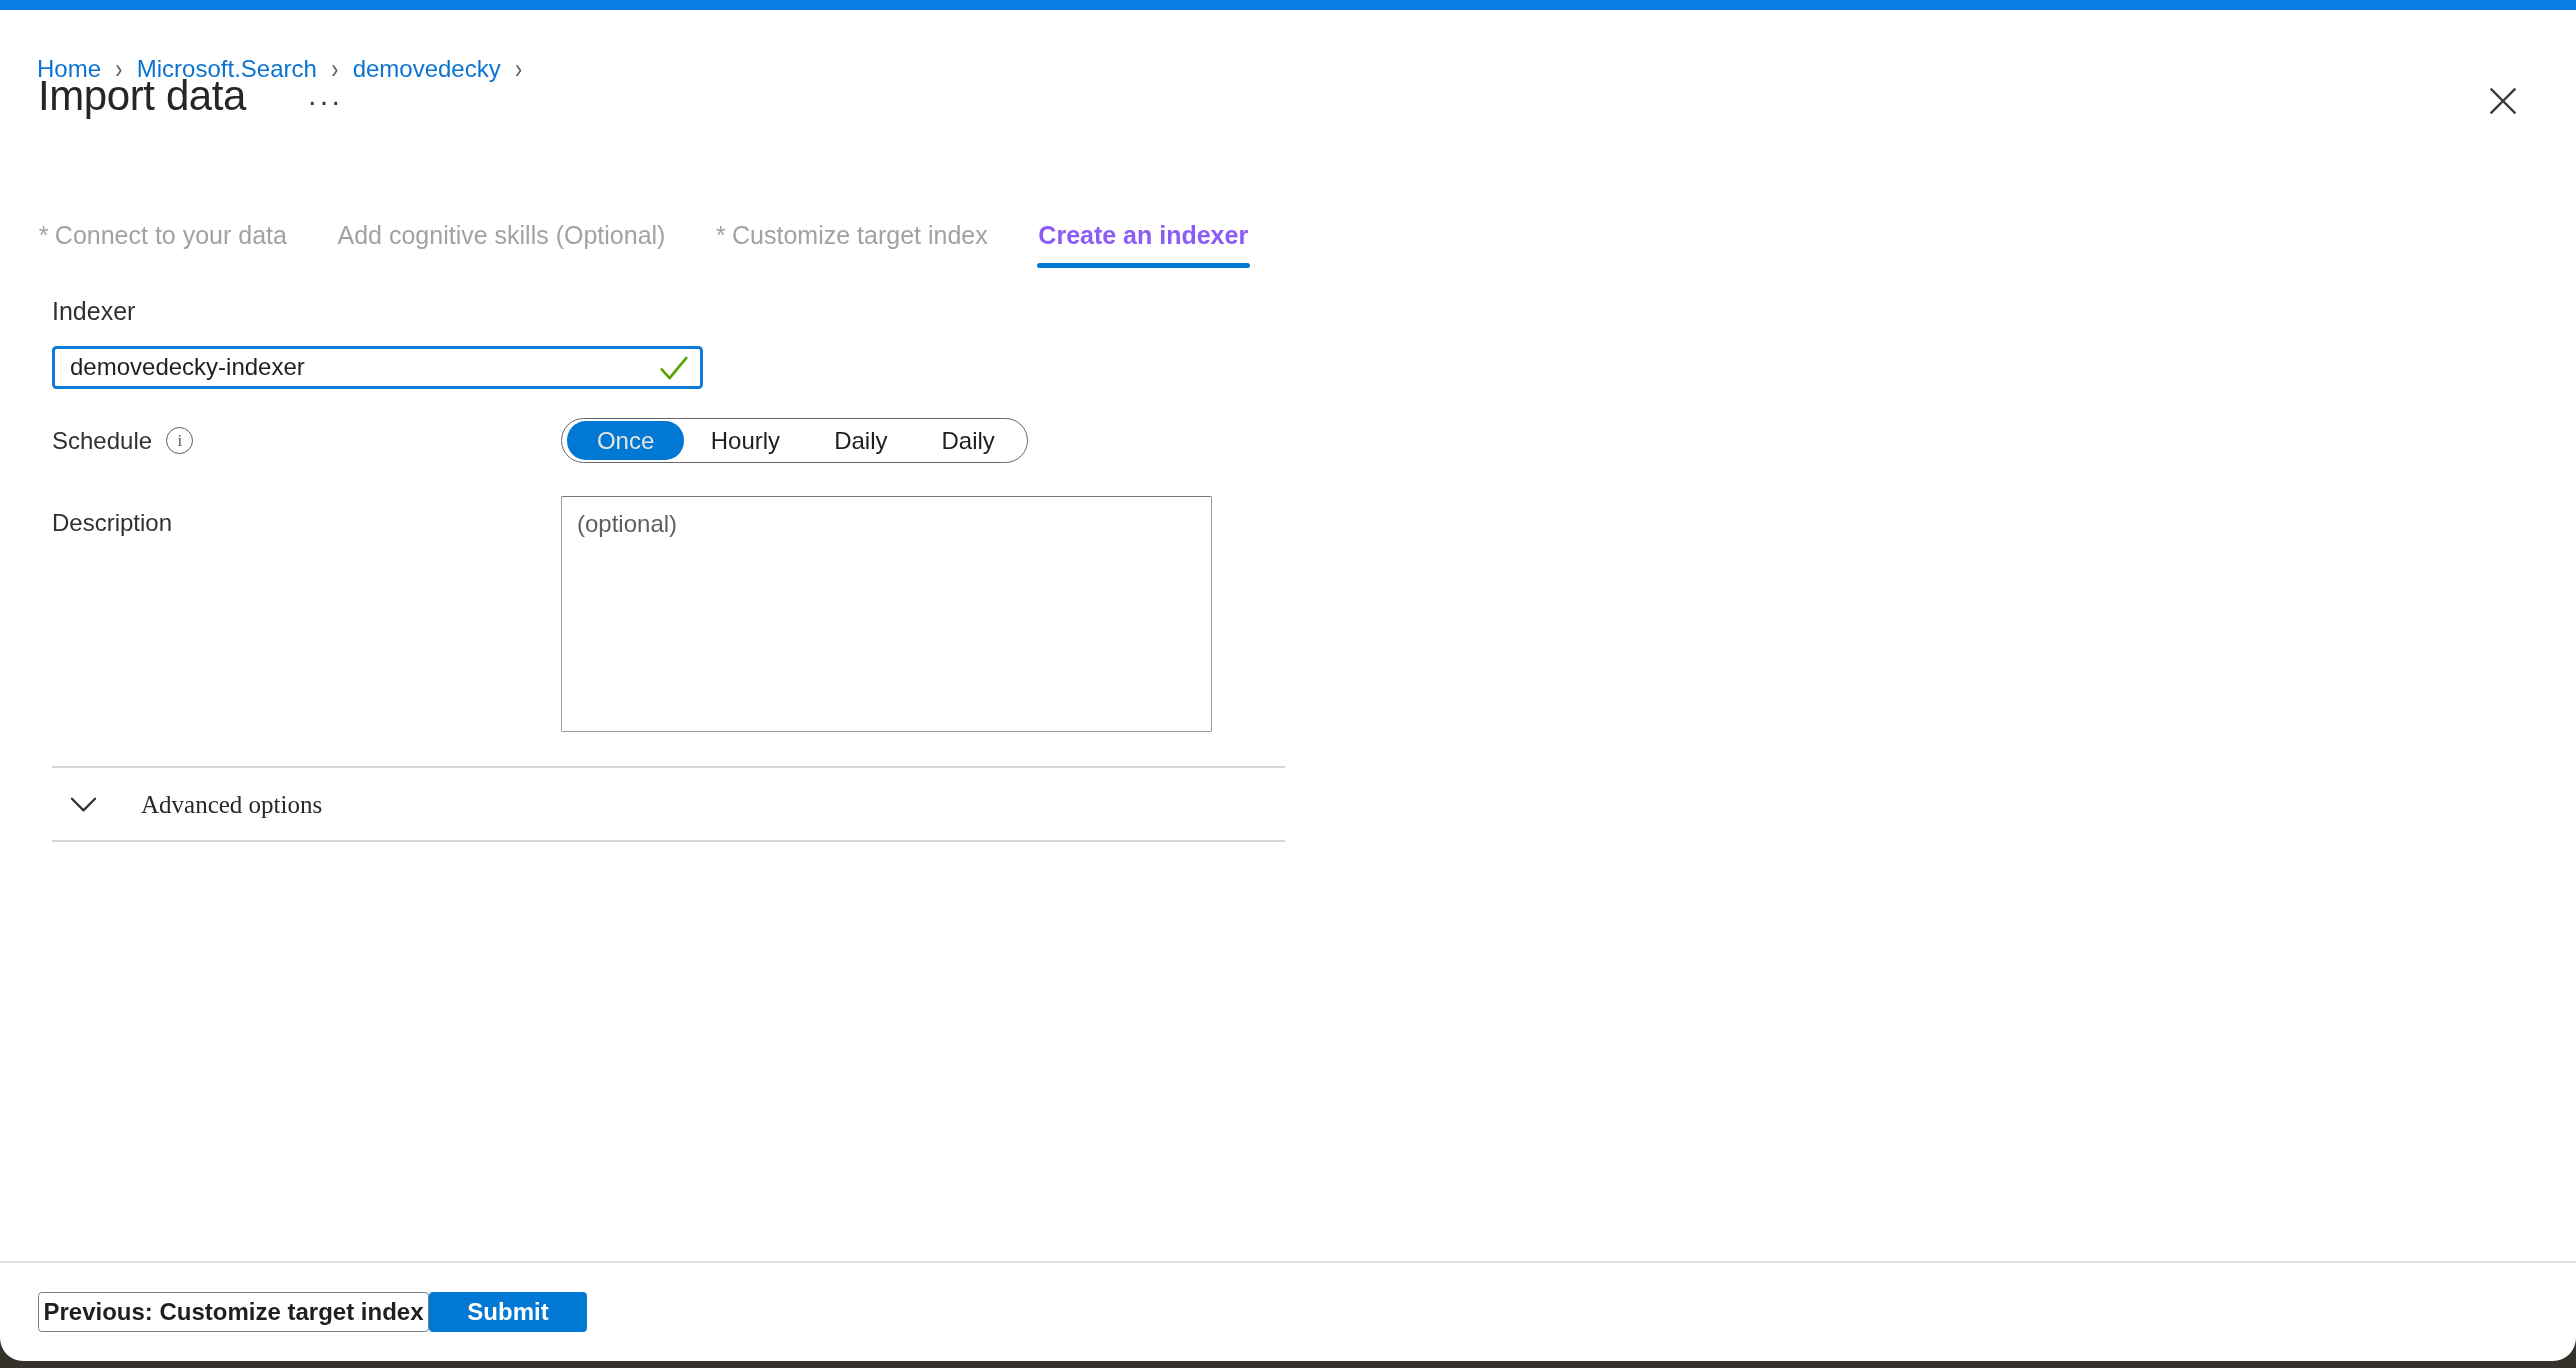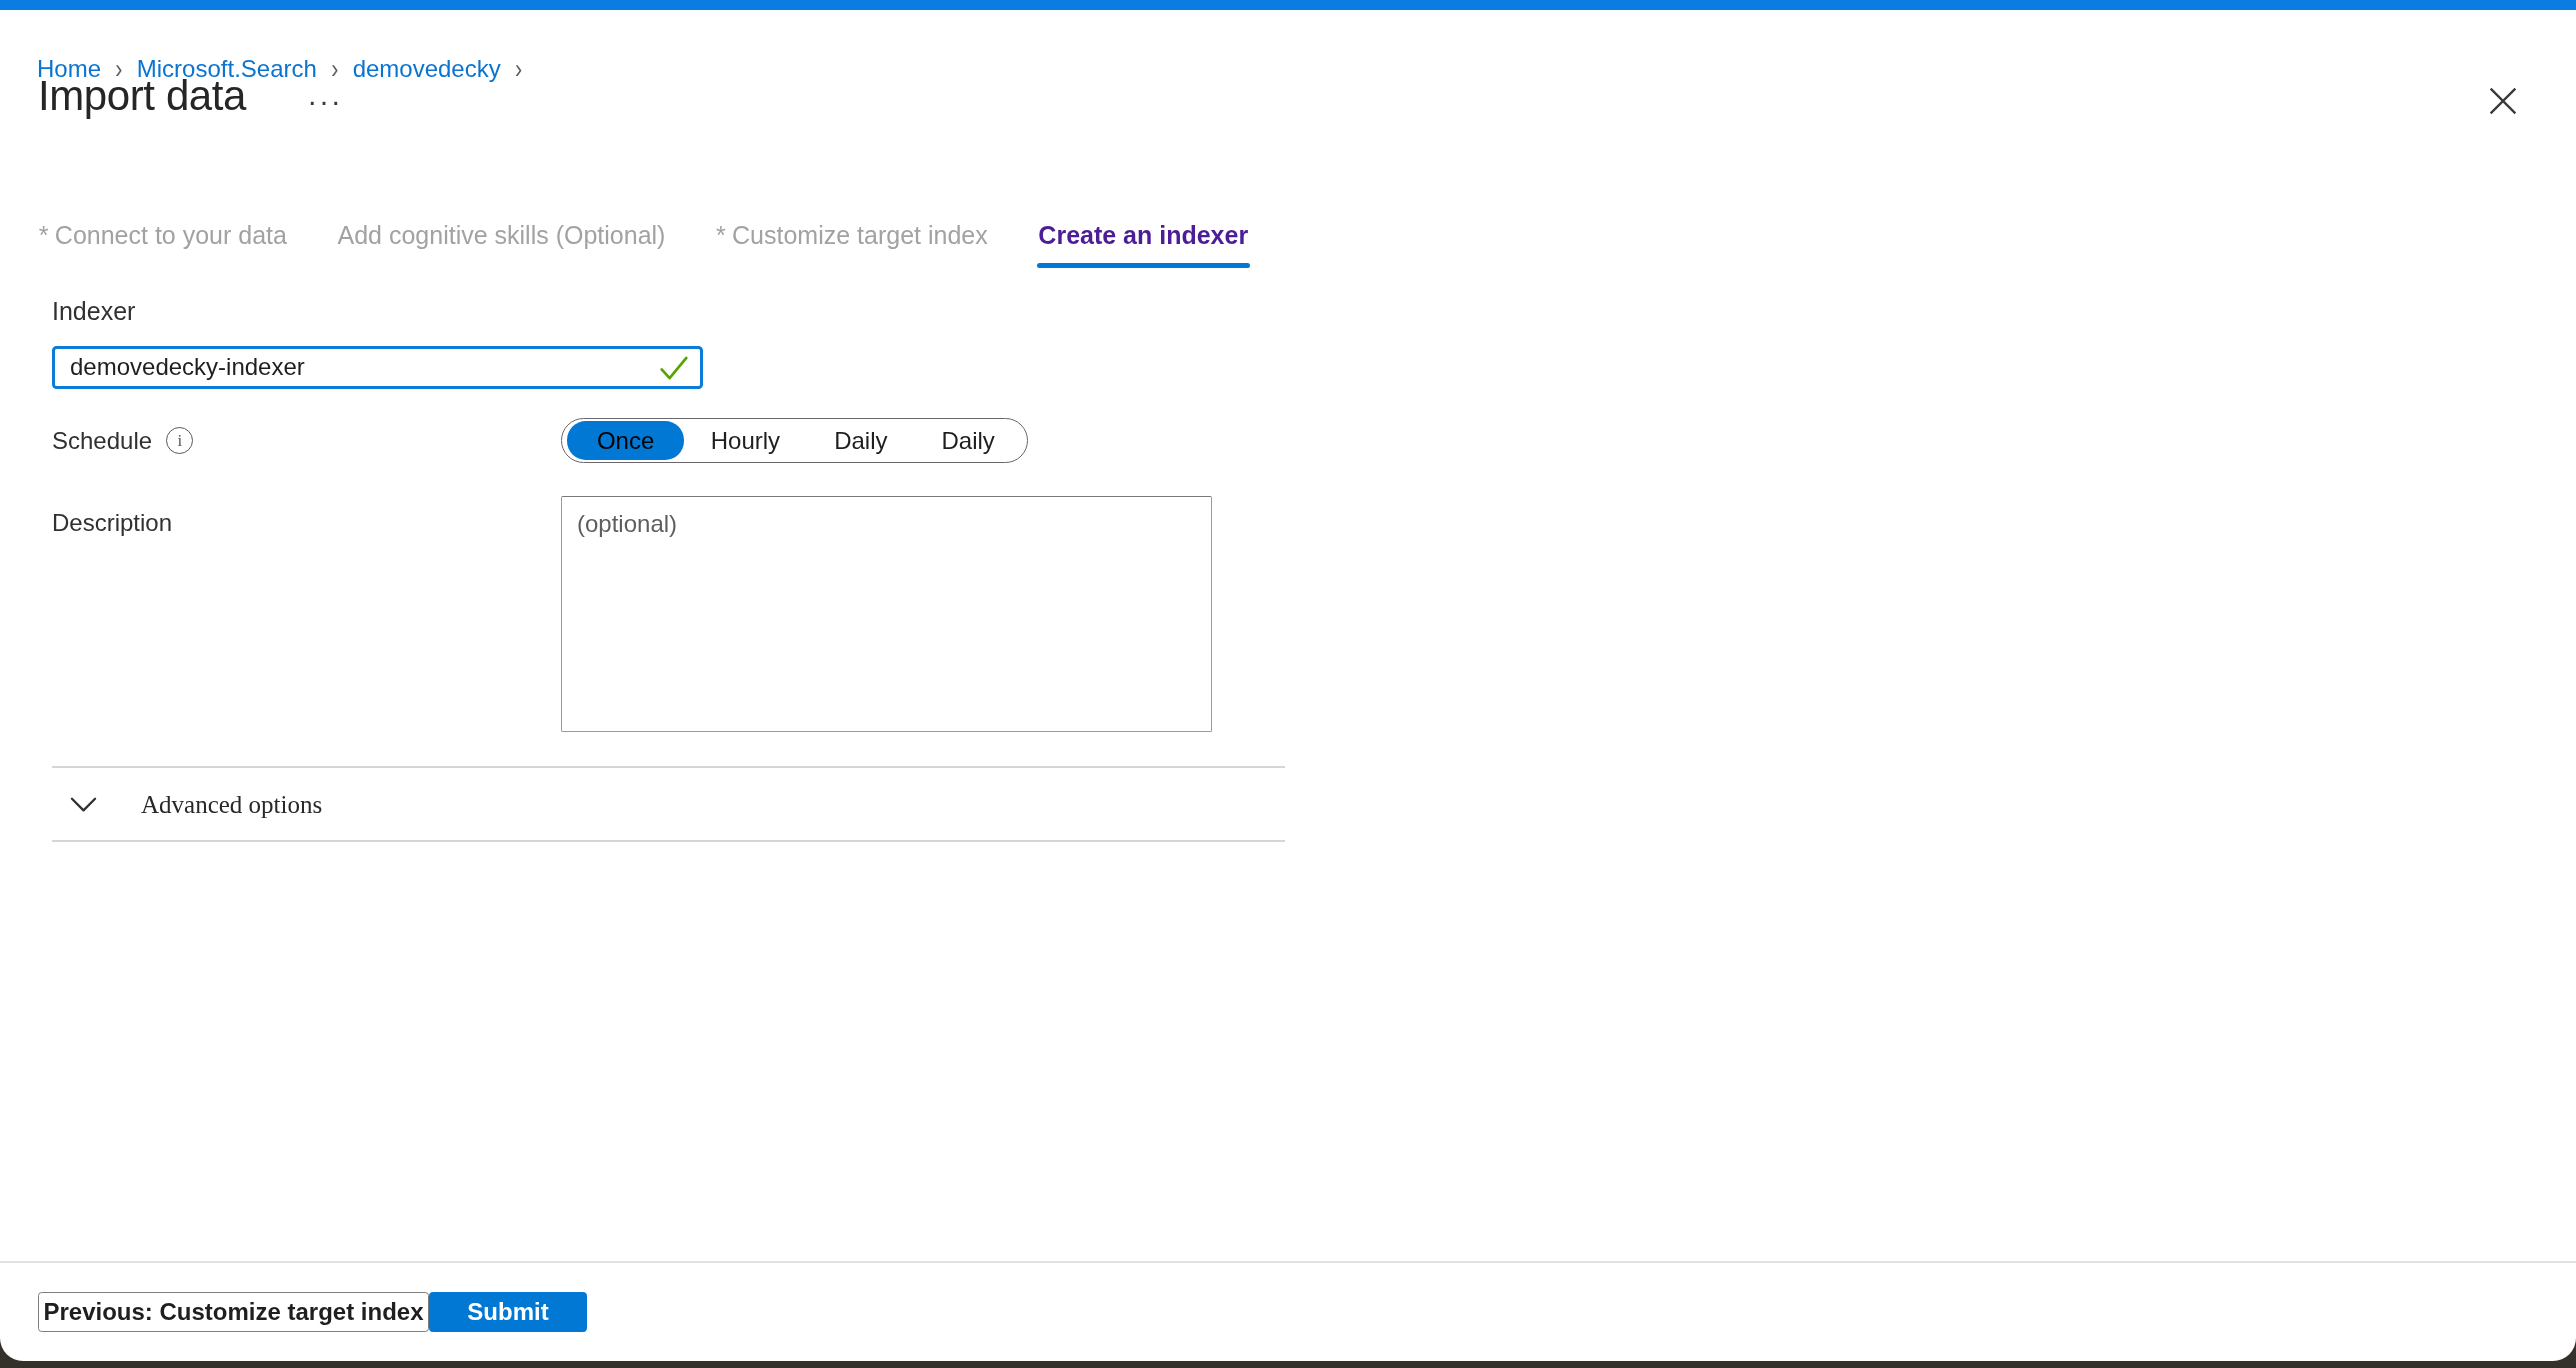--- a/index.html
+++ b/index.html
@@ -40,21 +40,21 @@
   .close-btn {
     position:absolute; top:79px; right:52px; width:43px; height:43px;
     display:flex; align-items:center; justify-content:center; cursor:pointer;
   }
   
   .tabs { position:absolute; top:221px; left:37px; display:flex; gap:47px; }
   .tab { display:flex; flex-direction:column; cursor:pointer; }
   .tab-label { font-size:25px; color:#a3a2a0; white-space:nowrap; padding:0 1.8px; }
   .tab .req-marker { margin-right:6.3px; }
   .tab-underline { height:5.4px; margin-top:12.5px; border-radius:2.7px; background:transparent; }
-  .tab.active .tab-label { color:#4c1d95; font-weight:700; }
+  .tab.active .tab-label { color:#8b5cf6; font-weight:700; }
   .tab.active .tab-underline { background:#0078d4; }
   
   .form { position:absolute; top:297px; left:52px; width:1236px; }
   .section-title { font-size:25px; font-weight:400; color:#323130; margin-bottom:19.7px; }
   .frow { display:flex; align-items:flex-start; }
   .flabel {
     width:509px; flex:none; font-size:24px; color:#323130;
     display:flex; align-items:center;
   }
   .fcontrol { width:651px; flex:none; }
@@ -82,21 +82,21 @@
   }
   .segmented {
     display:inline-flex; align-items:center;
     border:1.8px solid #69676c; border-radius:23px;
     height:45px; padding:0 5.4px; gap:0;
   }
   .seg-opt {
     font-size:24px; color:#201f1e; cursor:pointer;
     padding:5.4px 27px; border-radius:19px; white-space:nowrap;
   }
-  .seg-opt.selected { background:#0078d4; color:#000000; padding:5.4px 29.5px; }
+  .seg-opt.selected { background:#0078d4; color:#e5e5e5; padding:5.4px 29.5px; }
   
   .row-desc { margin-bottom:31px; }
   .desc-area {
     width:651px; height:236px; resize:none;
     border:1.8px solid #9c9a98; border-top-color:#7a7876; border-radius:1.8px;
     font-size:24px; color:#201f1e; padding:12.5px 15px;
     font-family:"Liberation Sans","DejaVu Sans",sans-serif; outline:none;
   }
   .desc-area::placeholder { color:#605e5c; opacity:1; }
   

